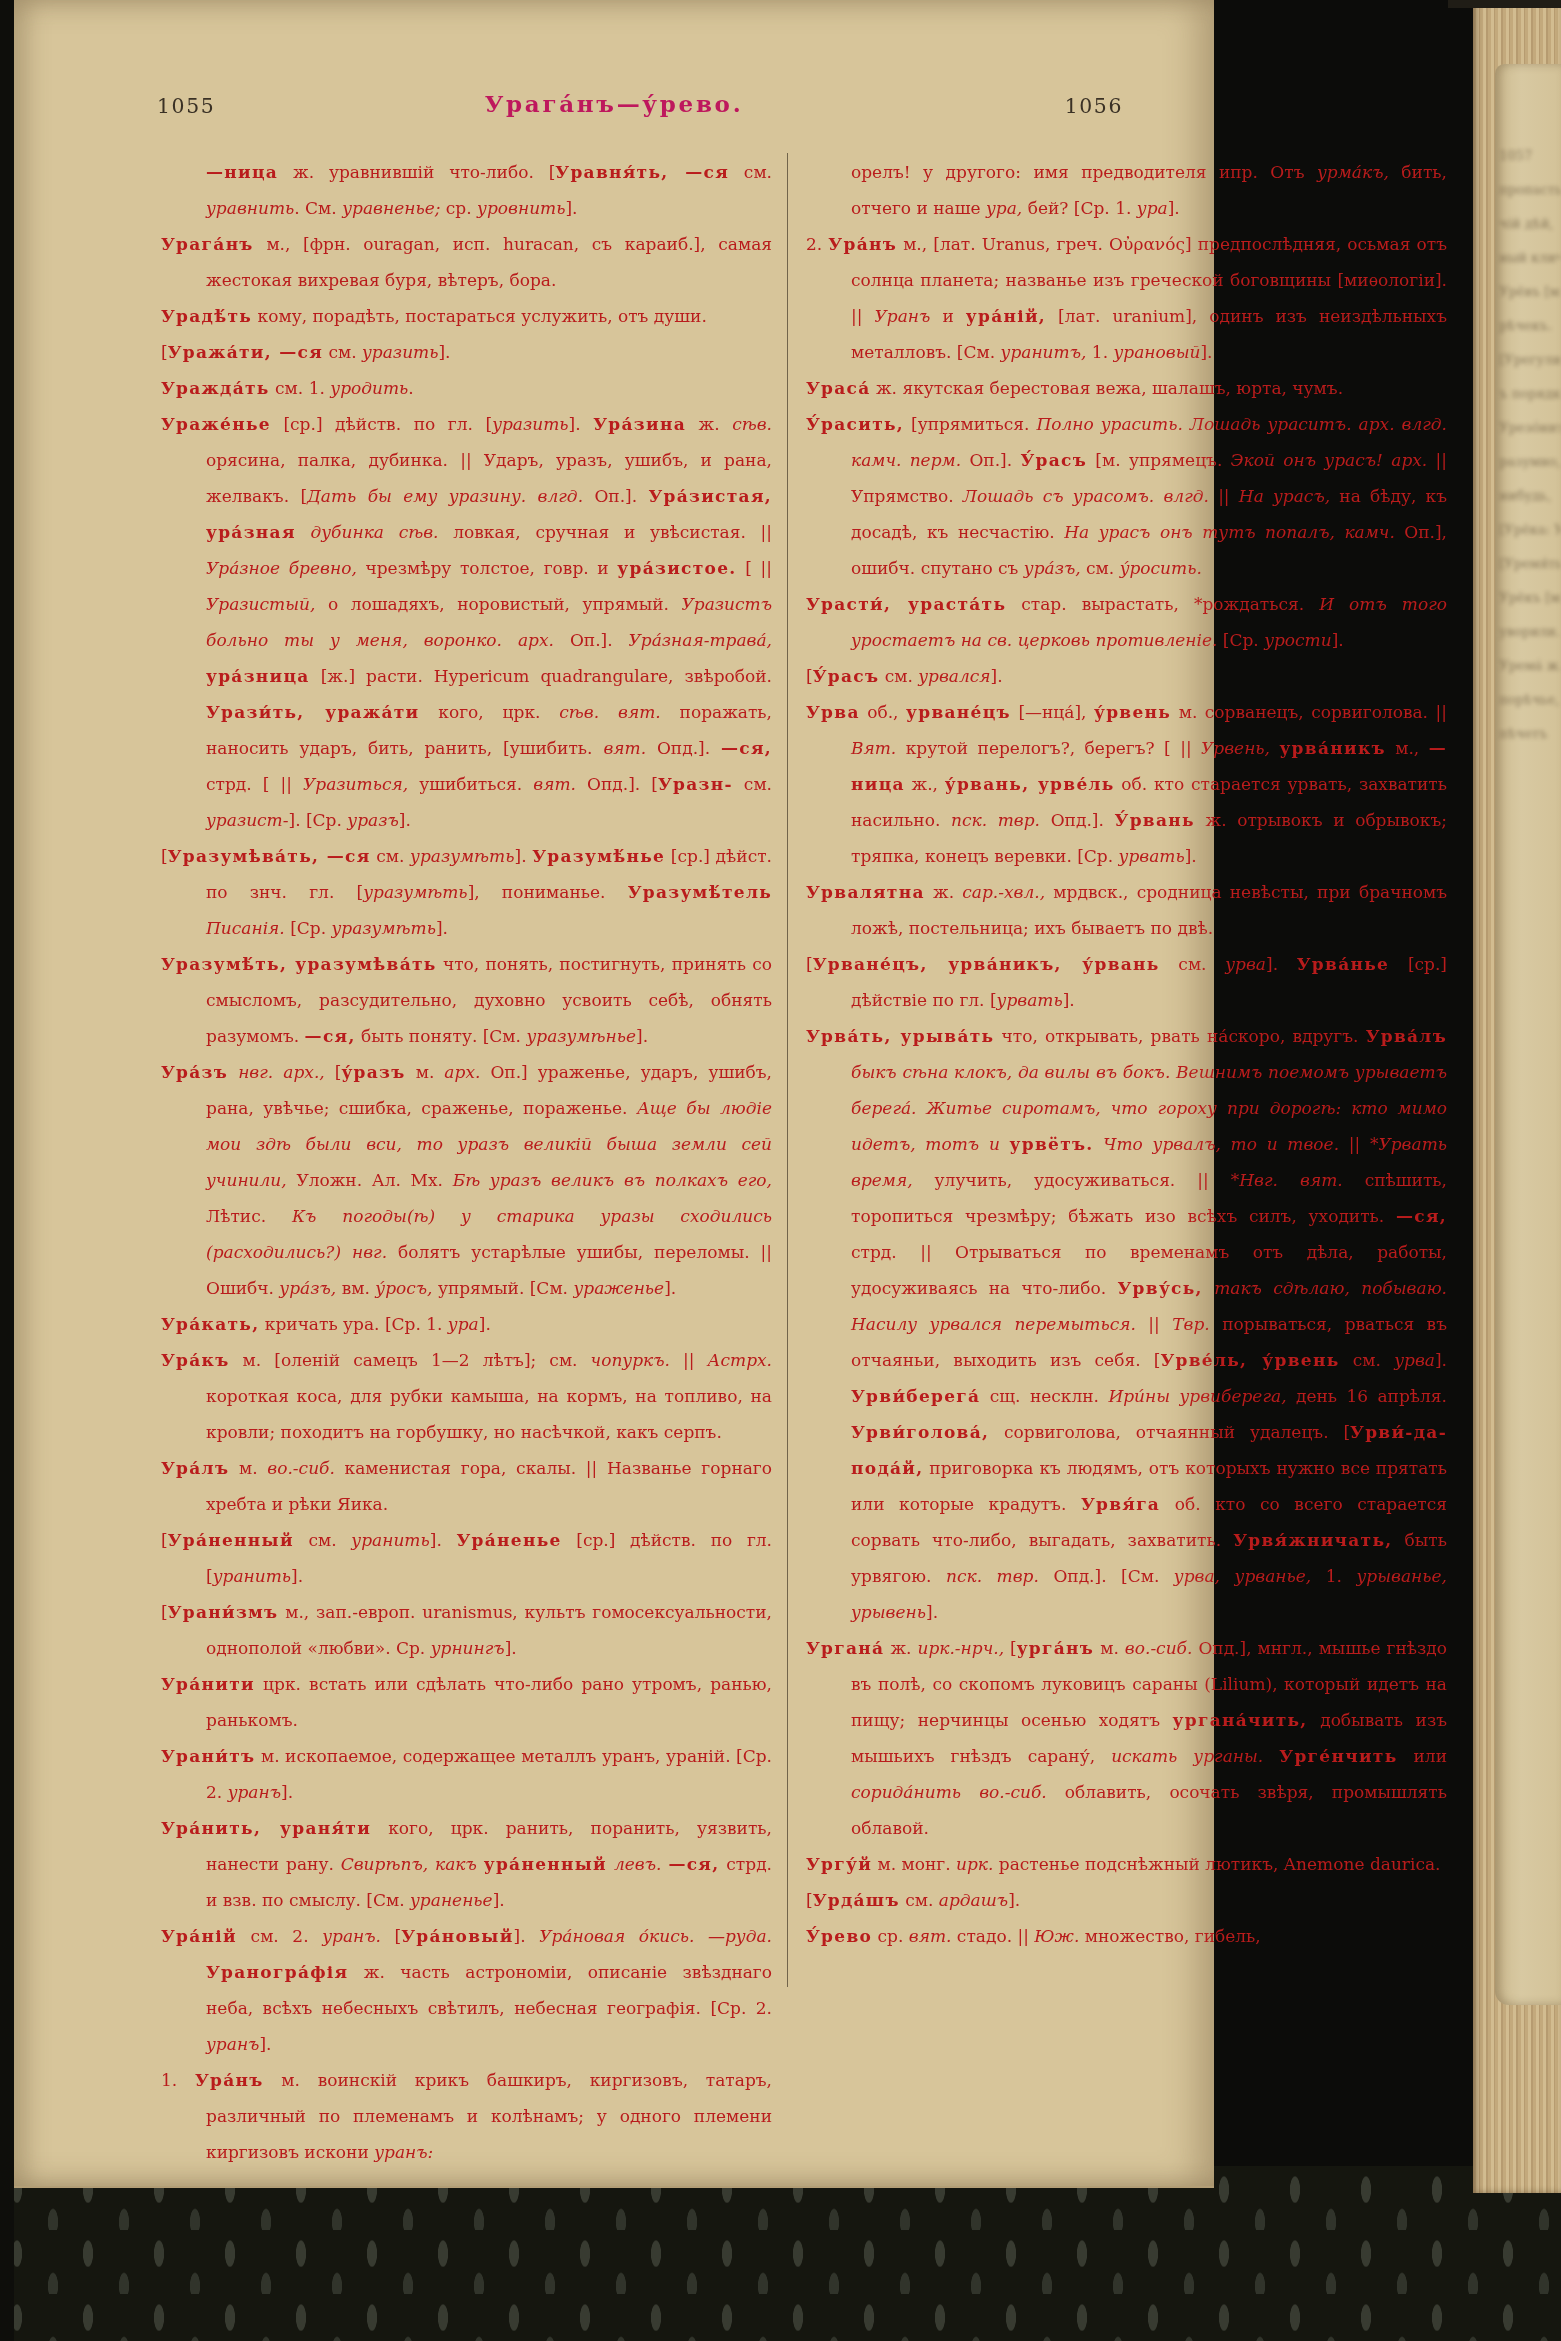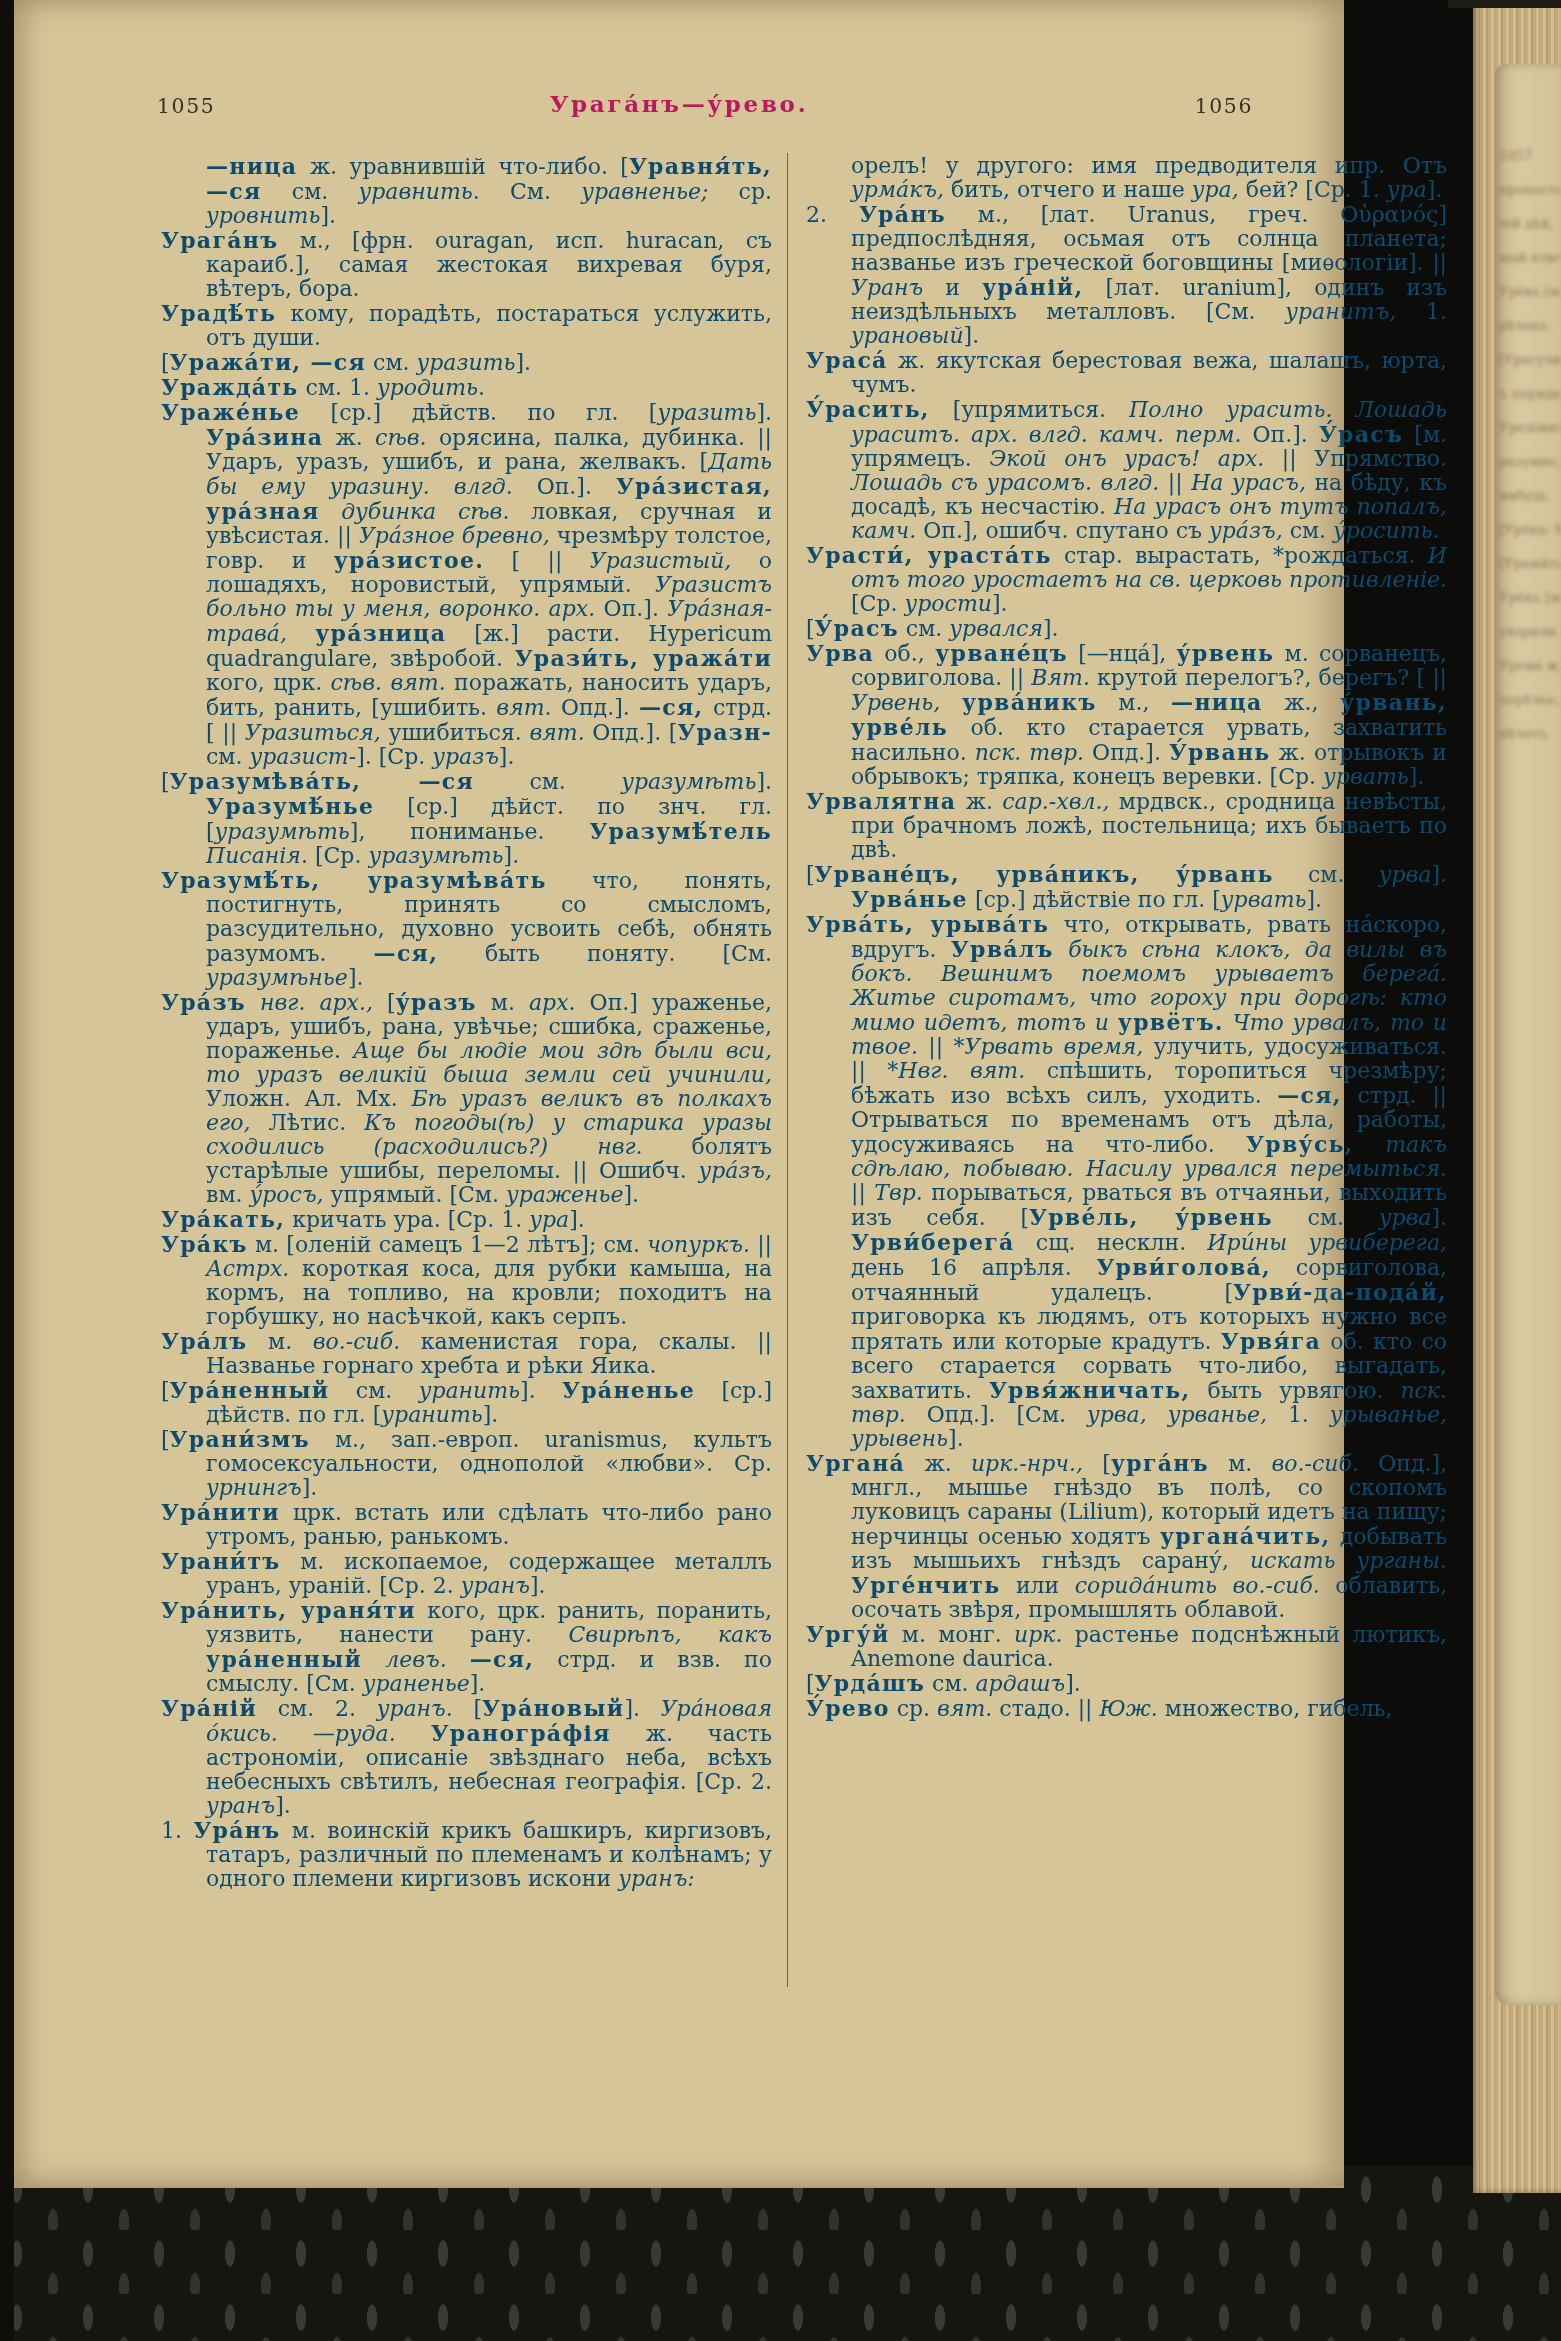--- a/index.html
+++ b/index.html
@@ -19,31 +19,31 @@
     background:repeating-linear-gradient(90deg,#c3a97c 0 2.7px,#d2bc90 2.7px 5.9px,#b69b70 5.9px 7.5px);
     box-shadow:inset 3.2px 0 7.5px rgba(60,40,20,.45);}
   .next-page{position:absolute;left:1495px;top:64px;width:66px;height:1941px;
     background:linear-gradient(90deg,#cdbb90,#d8c9a2 40%,#d3c298);
     border-radius:9.7px 0 0 14px;box-shadow:inset 5.4px 0 9.7px rgba(92,70,40,.35);}
   .next-frags{position:absolute;left:4.3px;top:75px;width:62px;
     filter:blur(2.1px);opacity:.75;color:#6d5c41;font-size:13px;line-height:34px;
     white-space:nowrap;overflow:hidden;}
   .next-frags div{overflow:hidden;}
   
-  .page{position:absolute;left:14px;top:0;width:1330px;height:2186px;
+  .page{position:absolute;left:14px;top:0;width:1200px;height:2186px;
     background:radial-gradient(ellipse at 44% 32%,#decda6 0%,#d7c59a 55%,#cebа8d 92%,#c8b285 100%);
     background-color:#d7c59a;
     border-bottom:2.1px solid #b39e76;
     box-shadow:inset 15px 0 21.4px rgba(90,70,45,.25), inset -18px 0 32px rgba(95,72,42,.30);}
   .pagenum{position:absolute;top:94px;font-size:20.4px;letter-spacing:1.6px;color:#3a3125;}
   .pagenum.left{left:143px;}
   .pagenum.right{right:91px;}
   .running-head{position:absolute;top:90px;left:0;width:100%;text-align:center;
     font-size:23px;font-weight:bold;letter-spacing:2.7px;color:#be185d;}
-  .col{position:absolute;top:154px;color:#0c4a6e;font-size:22px;line-height:24px;}
+  .col{position:absolute;top:154px;color:#b91c1c;font-size:17px;line-height:36px;}
   .col-left{left:147px;width:611px;}
   .col-right{left:792px;width:641px;}
   .divider{position:absolute;left:773px;top:153px;width:1.1px;height:1834px;
     background:rgba(58,47,33,.65);}
   p.entry{margin:0;text-align:justify;padding-left:45px;text-indent:-45px;}
   p.entry.cont{text-indent:0;}
   span.b{font-weight:bold;letter-spacing:1.3px;}
   span.i{font-style:italic;}
   .top-sliver{position:absolute;left:1448px;top:0;width:114px;height:7.5px;background:#201d16;}
 </style>

